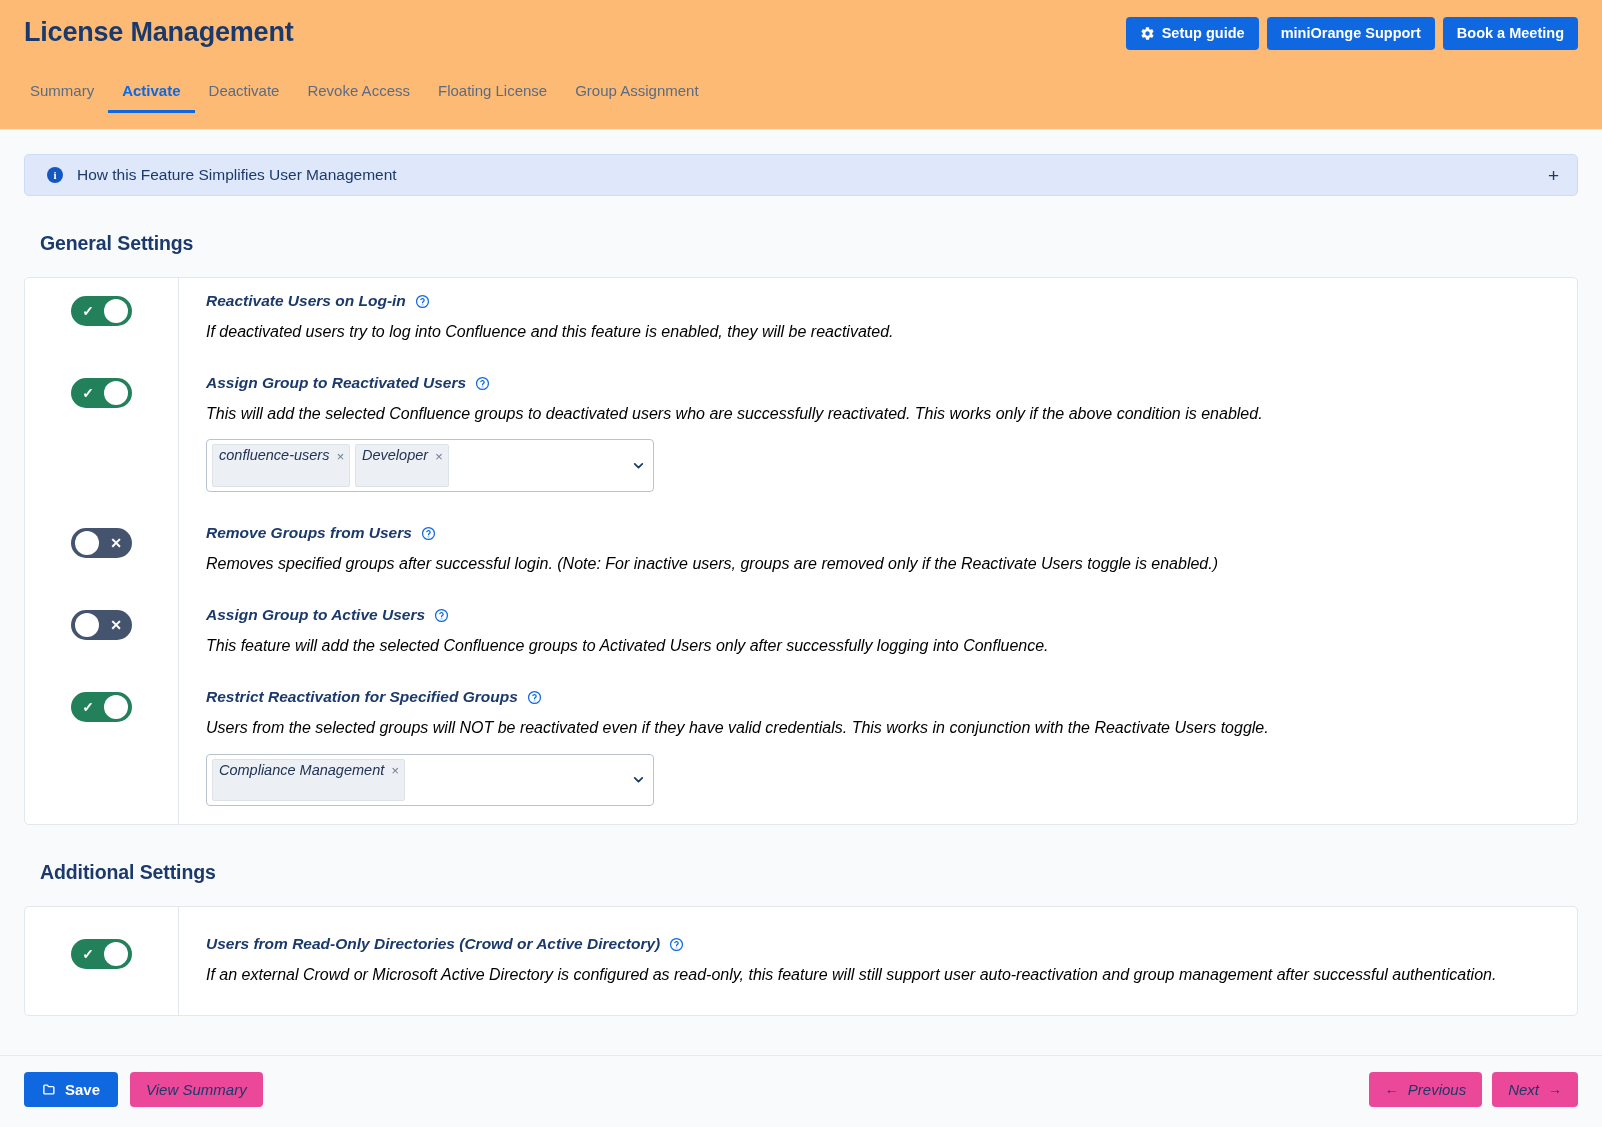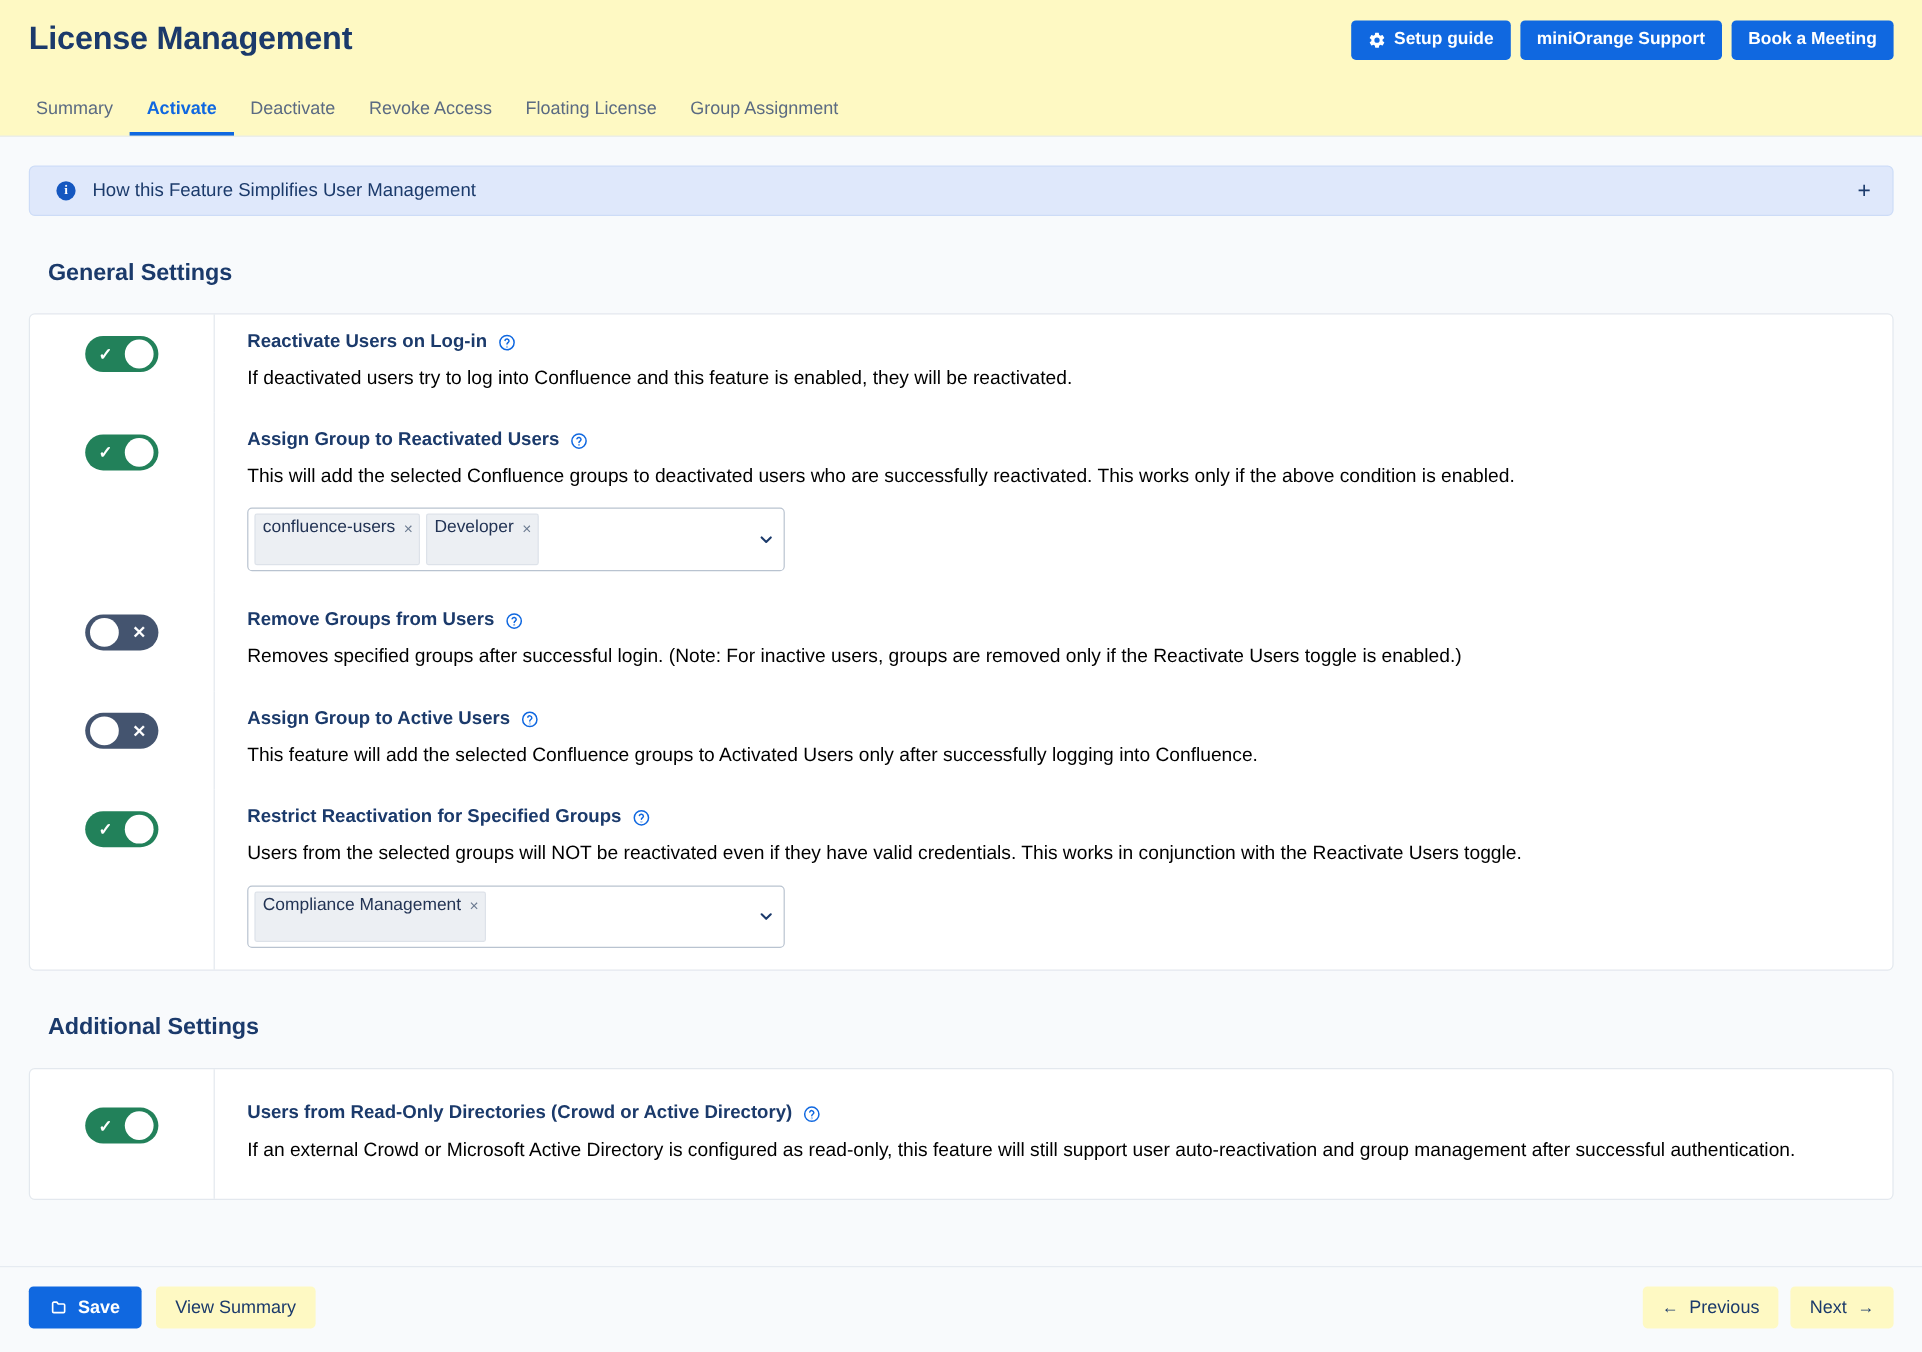--- a/index.html
+++ b/index.html
@@ -21,22 +21,22 @@
     width: 1602px;
     height: 1127px;
     position: relative;
     display: flex;
     flex-direction: column;
     background: #f8fafc;
   }
 
   
   .header {
-    background: #fef9c3;
-    padding: 16px 24px 0 24px;
+    background: #fdba74;
+    padding: 16px 24px 16px 24px;
     position: relative;
     flex: 0 0 auto;
     border-bottom: 1px solid #e6ebf1;
   }
 
   .header-top {
     display: flex;
     align-items: flex-start;
     justify-content: space-between;
   }
@@ -171,21 +171,21 @@
     padding-top: 18px;
   }
 
   .content-cell {
     border-left: 1px solid #e3e8ee;
     padding: 14px 20px 18px 27px;
   }
 
   
   .row-toggle { grid-column: 1; }
-  .row-content { grid-column: 2; }
+  .row-content { grid-column: 2; font-style: italic; }
 
   .setting-title {
     font-size: 15.5px;
     font-weight: 700;
     color: #1b3a6b;
     display: flex;
     align-items: center;
     gap: 9px;
     line-height: 1.2;
   }
@@ -308,34 +308,35 @@
     padding: 10px 18px;
     cursor: pointer;
     display: inline-flex;
     align-items: center;
     gap: 8px;
     line-height: 1;
   }
   .save-ico { width: 15px; height: 15px; line-height: 0; display:inline-block; }
 
   .btn-grey {
-    background: #fef9c3;
+    background: #ec4899;
     color: #1b3a6b;
     border: none;
     border-radius: 4px;
     font-size: 15px;
     font-weight: 400;
     font-family: inherit;
     padding: 10px 16px;
     cursor: pointer;
     display: inline-flex;
     align-items: flex-start;
     gap: 9px;
     line-height: 1;
     white-space: nowrap;
+    font-style: italic;
   }
   .arrow { font-size: 14px; line-height: 1; }
 </style>
 </head>
 <body>
 
 <div class="app">
 
   <div class="header">
     <div class="header-top">

